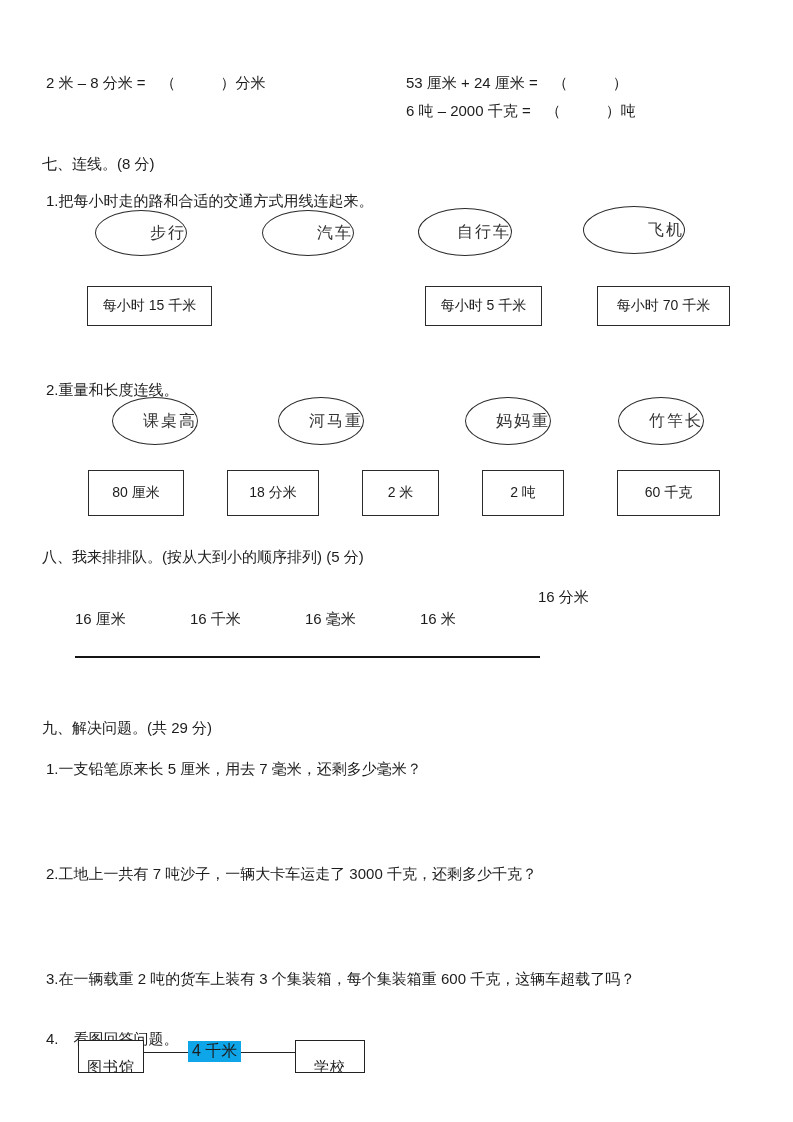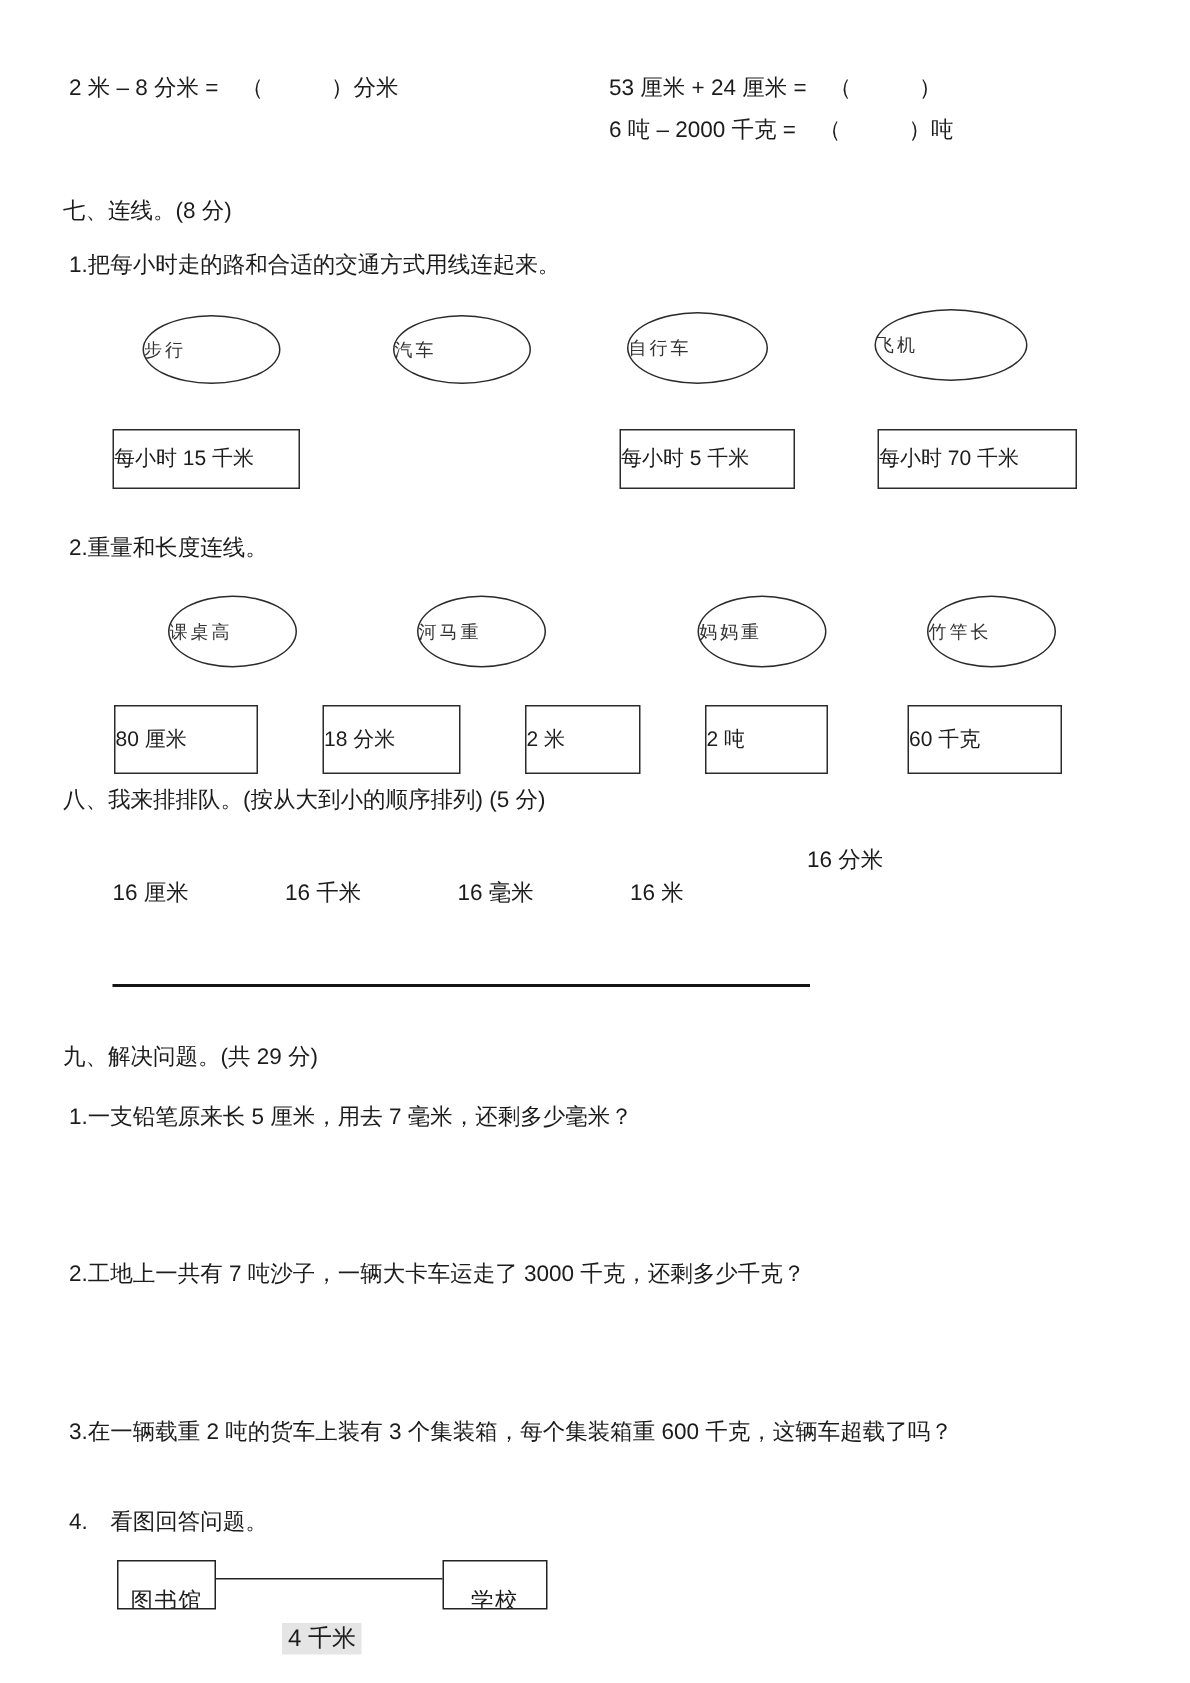--- a/index.html
+++ b/index.html
@@ -4,45 +4,45 @@
 <style>
   * { margin:0; padding:0; box-sizing:border-box; }
   html,body { background:#fff; }
   body {
     width:793px; height:1122px;
     font-family:"Liberation Sans", sans-serif;
     color:#1c1c1c;
     position:relative;
   }
   .sheet { position:relative; width:793px; height:1122px; background:#ffffff; overflow:hidden; }
-  .abs { position:absolute; }
+  .abs { position:absolute;margin-top:24px; }
   .txt { font-size:15px; white-space:pre; line-height:1.25; }
   .heading { font-size:15px; white-space:pre; }
   .oval {
     position:absolute; border:1.6px solid #2b2b2b; border-radius:50%;
-    display:flex; align-items:center; justify-content:flex-start;
-    font-size:12px; letter-spacing:2px; color:#333; white-space:nowrap;
+    display:flex; align-items:center; justify-content:flex-end;
+    font-size:16px; letter-spacing:2px; color:#333; white-space:nowrap;
   }
   .rbox {
     position:absolute; border:1.8px solid #2b2b2b; background:#fff;
-    display:flex; align-items:center; justify-content:flex-start;
-    font-size:14px; white-space:nowrap;
+    display:flex; align-items:center; justify-content:center;
+    font-size:14px; white-space:nowrap;margin-left:12px;
   }
   .order-item { font-size:15px; white-space:nowrap; }
   .answer-line { position:absolute; border-top:2px solid #151515; height:0; }
   .dline { position:absolute; border-top:1.5px solid #222; height:0; }
   .dbox {
     position:absolute; border:1.8px solid #222; background:#fff; overflow:hidden;
   }
   .dbox .clip-label {
     position:absolute; left:50%; bottom:-5px; transform:translateX(-50%);
     font-size:15px; white-space:nowrap; letter-spacing:1px;
   }
   .dist-label {
-    position:absolute; font-size:16px; background:#e5e5e5; padding:0 4px; z-index:2; white-space:nowrap;margin-top:41px;
+    position:absolute; font-size:16px; background:#0ea5e9; padding:0 4px; z-index:2; white-space:nowrap;
   }
 </style>
 </head>
 <body>
 
 <div class="sheet">
 
   <span class="abs txt" style="left:46px; top:50px">2 米 – 8 分米 =　（　　　）分米</span>
   <span class="abs txt" style="left:406px; top:50px">53 厘米 + 24 厘米 =　（　　　）</span>
   <span class="abs txt" style="left:406px; top:78px">6 吨 – 2000 千克 =　（　　　）吨</span>

